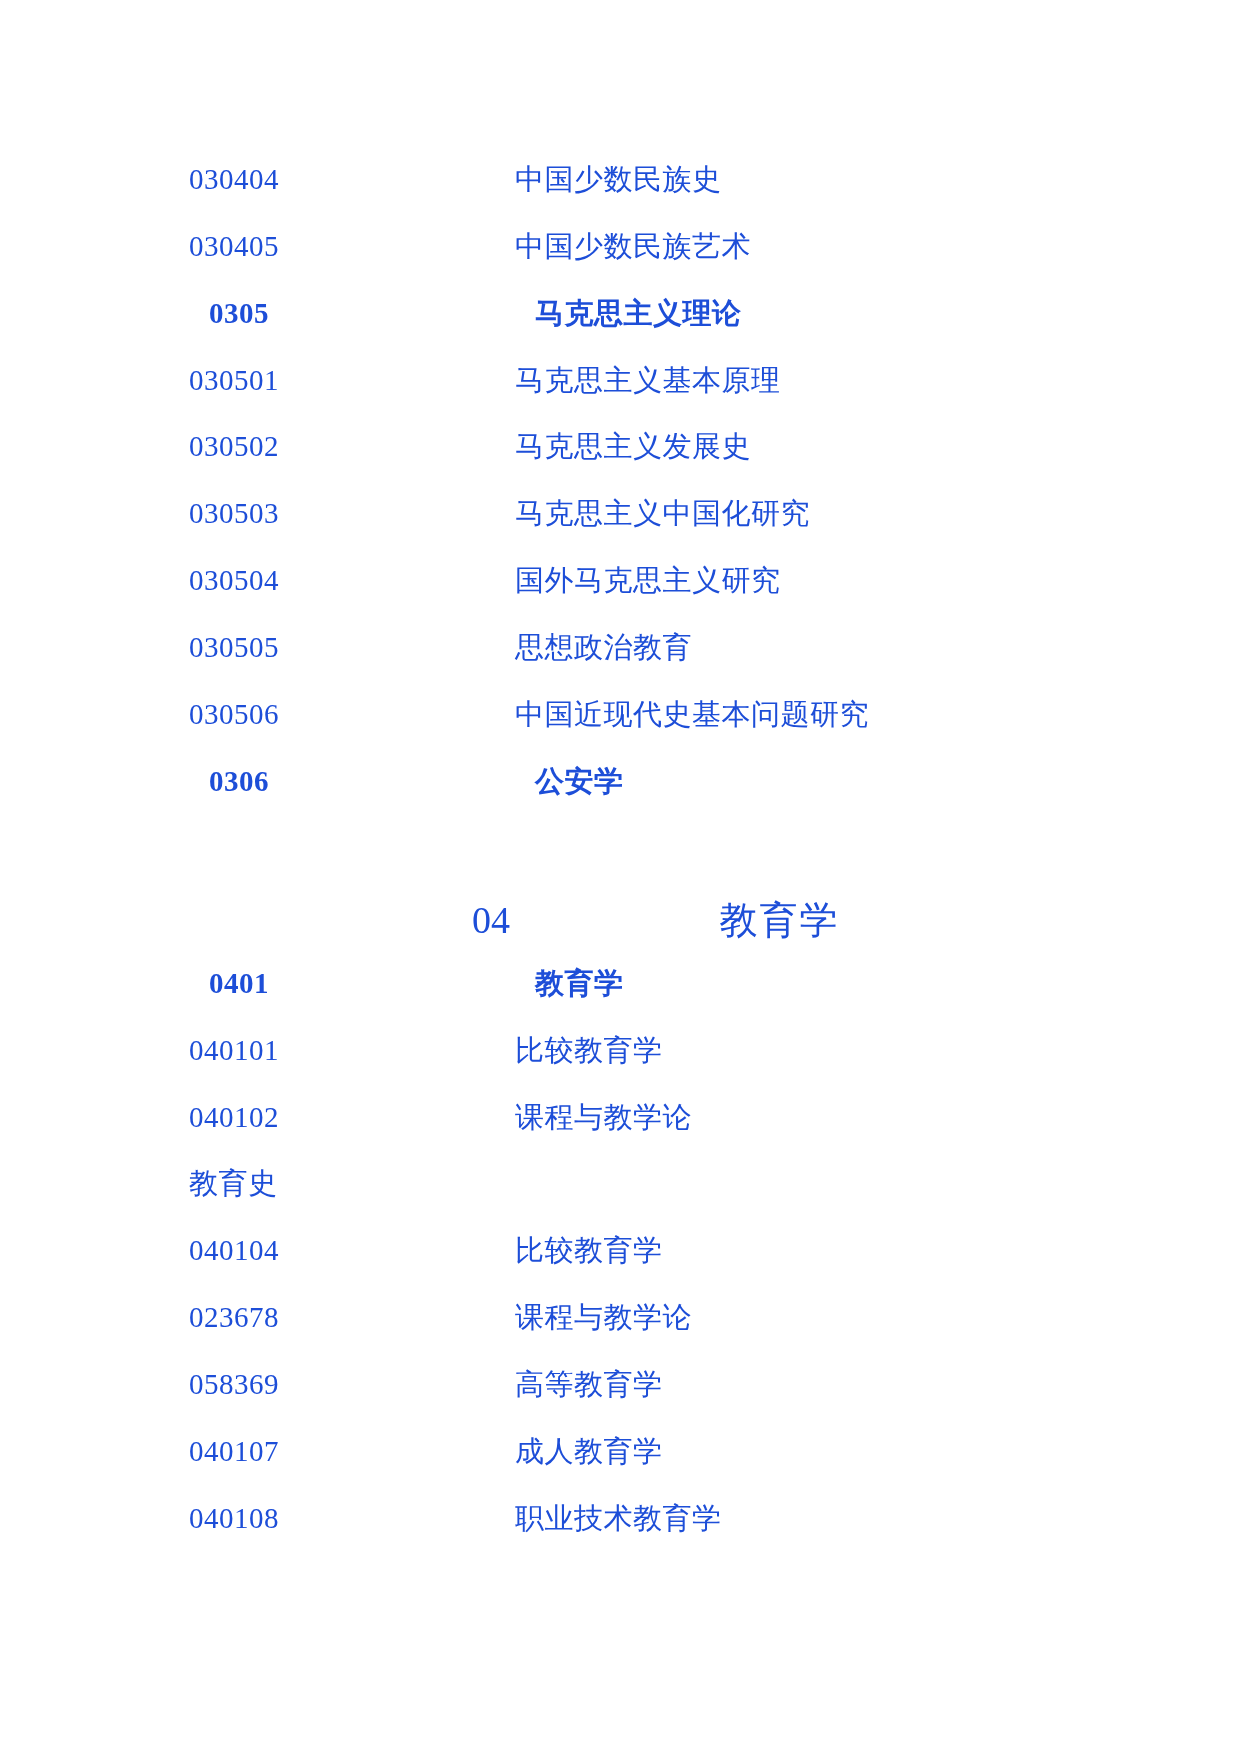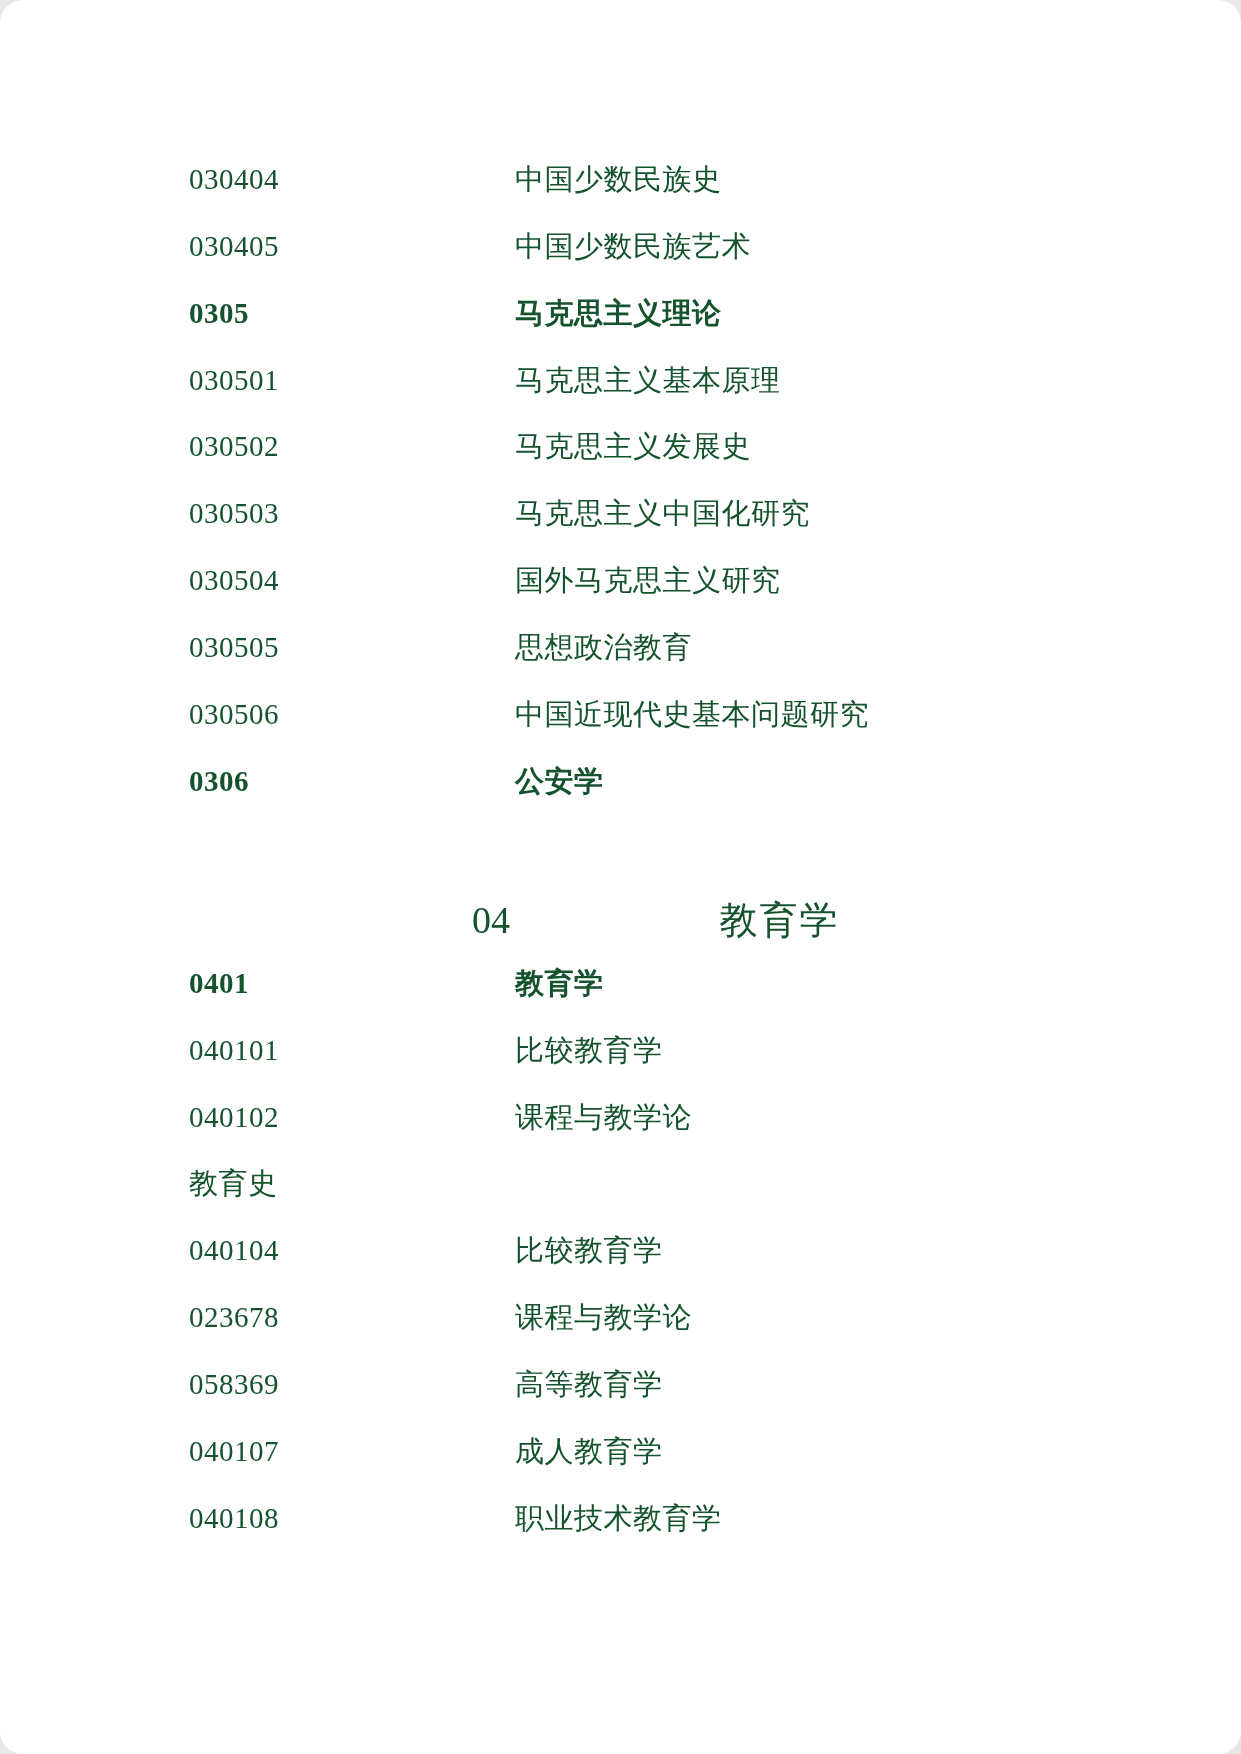--- a/index.html
+++ b/index.html
@@ -7,23 +7,22 @@
     padding: 0;
     background: #e8e8e8;
     font-family: "Liberation Serif", "DejaVu Serif", serif;
   }
   .page {
     position: relative;
     width: 1241px;
     height: 1754px;
     margin: 0 auto;
     background: #ffffff;
-    color: #14532d;
+    color: #1d4ed8;
     overflow: hidden;
-    border-radius: 23px;
   }
   .content {
     position: absolute;
     left: 189px;
     top: 160px;
     width: 1000px;
   }
   .row {
     display: flex;
     height: 66.85px;
@@ -34,20 +33,21 @@
     letter-spacing: 0.5px;
   }
   .row .code {
     flex: 0 0 326px;
   }
   .row .name {
     flex: 1 1 auto;
   }
   .row.bold {
     font-weight: bold;
+    margin-left: 20px;
   }
   .section-heading {
     box-sizing: border-box;
     height: 135.5px;
     padding-top: 70px;
     font-size: 38px;
     line-height: 44px;
     white-space: nowrap;
   }
   .section-heading .h-code {

